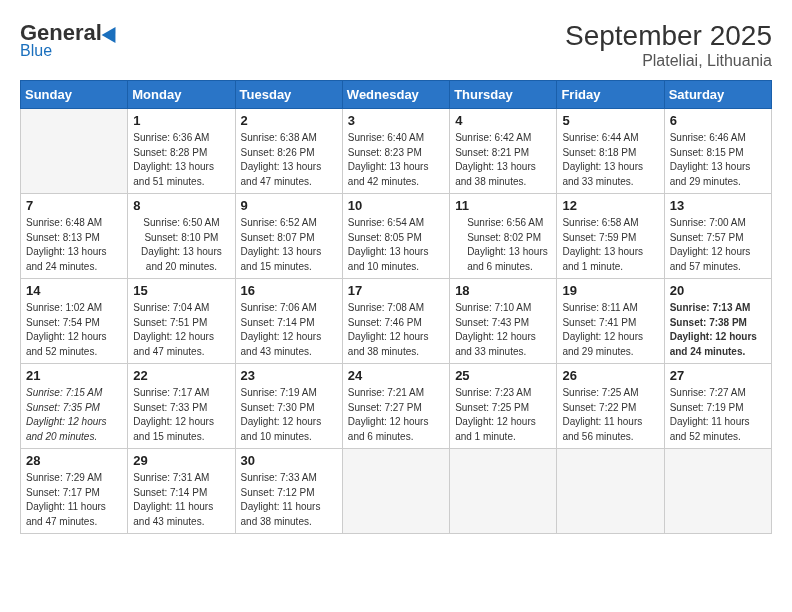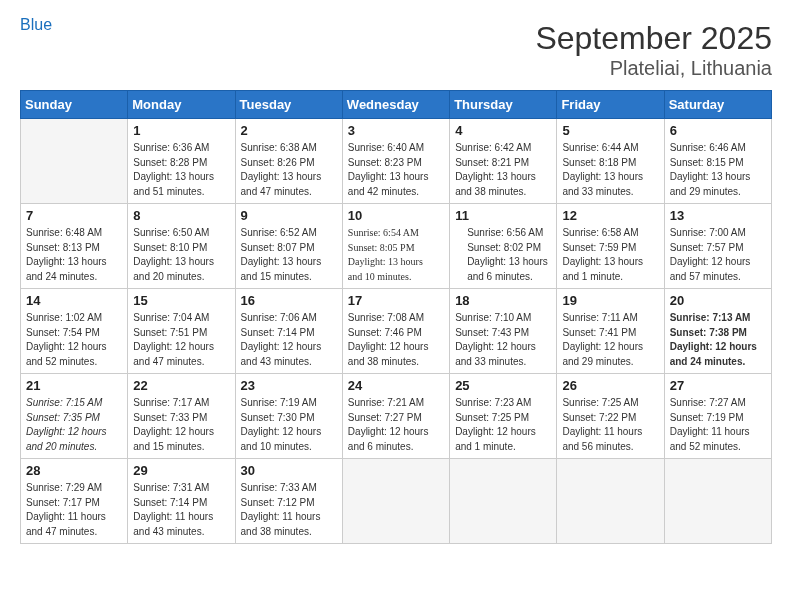--- a/index.html
+++ b/index.html
@@ -36,26 +36,26 @@
       border-right: 8px solid transparent;
       border-bottom: 14px solid #1a6fbd;
       margin-left: 2px;
       transform: rotate(30deg);
       display: inline-block;
     }
     .title-block {
       text-align: right;
     }
     .month-title {
-      font-size: 32px;
+      font-size: 28px;
       font-weight: normal;
       color: #333;
     }
     .subtitle {
-      font-size: 20px;
+      font-size: 16px;
       color: #555;
     }
     table {
       width: 100%;
       border-collapse: collapse;
       font-size: 11px;
     }
     thead tr th {
       background-color: #2a75c7;
       color: #fff;
@@ -88,20 +88,24 @@
     }
     tbody tr td.empty {
       background: #f5f5f5;
     }
   </style>
 </head>
 <body>
 
 <div class="header">
   <div class="logo">
+    <div class="logo-text">
+      <span class="logo-general">General</span>
+      <span class="logo-icon"></span>
+    </div>
     <span class="logo-blue" style="font-size:16px;font-weight:normal;margin-top:-4px;">Blue</span>
   </div>
   <div class="title-block">
     <div class="month-title">September 2025</div>
     <div class="subtitle">Plateliai, Lithuania</div>
   </div>
 </div>
 
 <table>
   <thead>
@@ -164,35 +168,35 @@
       <tr>
         <td>
           <div class="day-num">7</div>
           <div class="day-info" style="white-space: pre-line;">Sunrise: 6:48 AM
 Sunset: 8:13 PM
 Daylight: 13 hours
 and 24 minutes.</div>
         </td>
         <td>
           <div class="day-num">8</div>
-          <div class="day-info" style="white-space: pre-line;">Sunrise: 6:50 AM
+          <div class="day-info" style="white-space: pre-line; text-align: center;">Sunrise: 6:50 AM
 Sunset: 8:10 PM
 Daylight: 13 hours
 and 20 minutes.</div>
         </td>
         <td>
           <div class="day-num">9</div>
           <div class="day-info" style="white-space: pre-line;">Sunrise: 6:52 AM
 Sunset: 8:07 PM
 Daylight: 13 hours
 and 15 minutes.</div>
         </td>
         <td>
           <div class="day-num">10</div>
-          <div class="day-info" style="white-space: pre-line; font-family: Liberation Serif, serif;">Sunrise: 6:54 AM
+          <div class="day-info" style="white-space: pre-line;">Sunrise: 6:54 AM
 Sunset: 8:05 PM
 Daylight: 13 hours
 and 10 minutes.</div>
         </td>
         <td>
           <div class="day-num">11</div>
           <div class="day-info" style="white-space: pre-line; margin-left: 12px;">Sunrise: 6:56 AM
 Sunset: 8:02 PM
 Daylight: 13 hours
 and 6 minutes.</div>
@@ -243,21 +247,21 @@
         </td>
         <td>
           <div class="day-num">18</div>
           <div class="day-info" style="white-space: pre-line;">Sunrise: 7:10 AM
 Sunset: 7:43 PM
 Daylight: 12 hours
 and 33 minutes.</div>
         </td>
         <td>
           <div class="day-num">19</div>
-          <div class="day-info" style="white-space: pre-line;">Sunrise: 7:11 AM
+          <div class="day-info" style="white-space: pre-line;">Sunrise: 8:11 AM
 Sunset: 7:41 PM
 Daylight: 12 hours
 and 29 minutes.</div>
         </td>
         <td>
           <div class="day-num">20</div>
           <div class="day-info" style="white-space: pre-line; font-weight: bold;">Sunrise: 7:13 AM
 Sunset: 7:38 PM
 Daylight: 12 hours
 and 24 minutes.</div>

